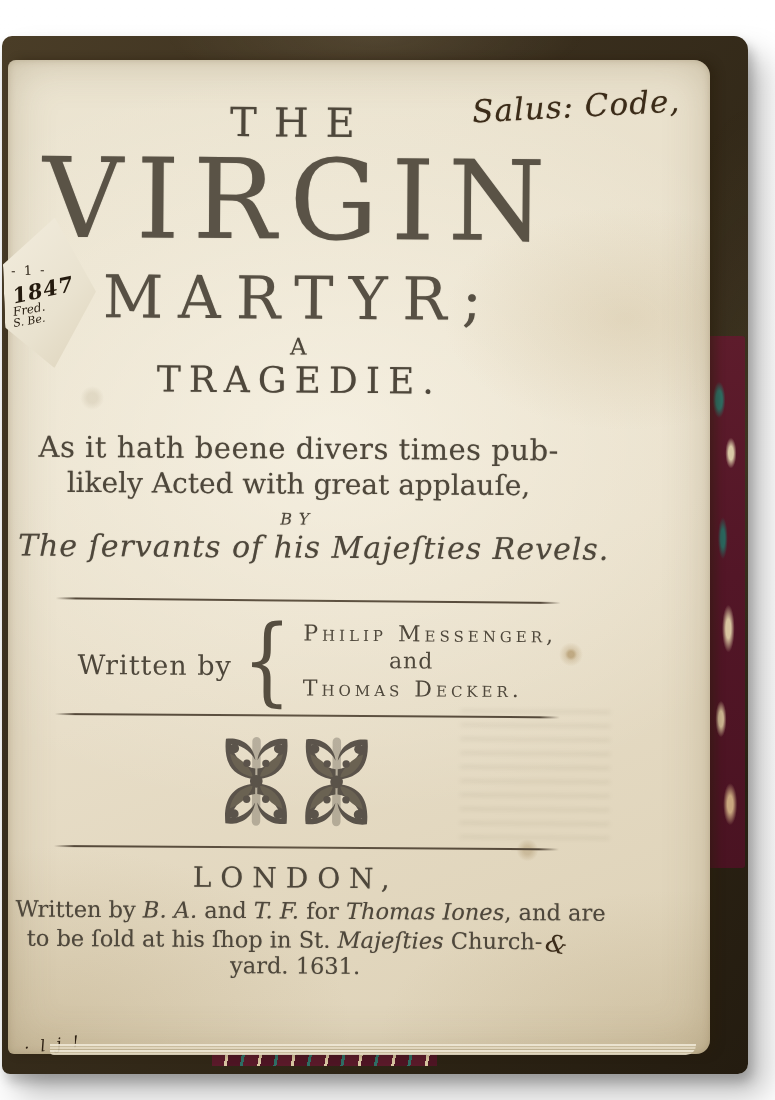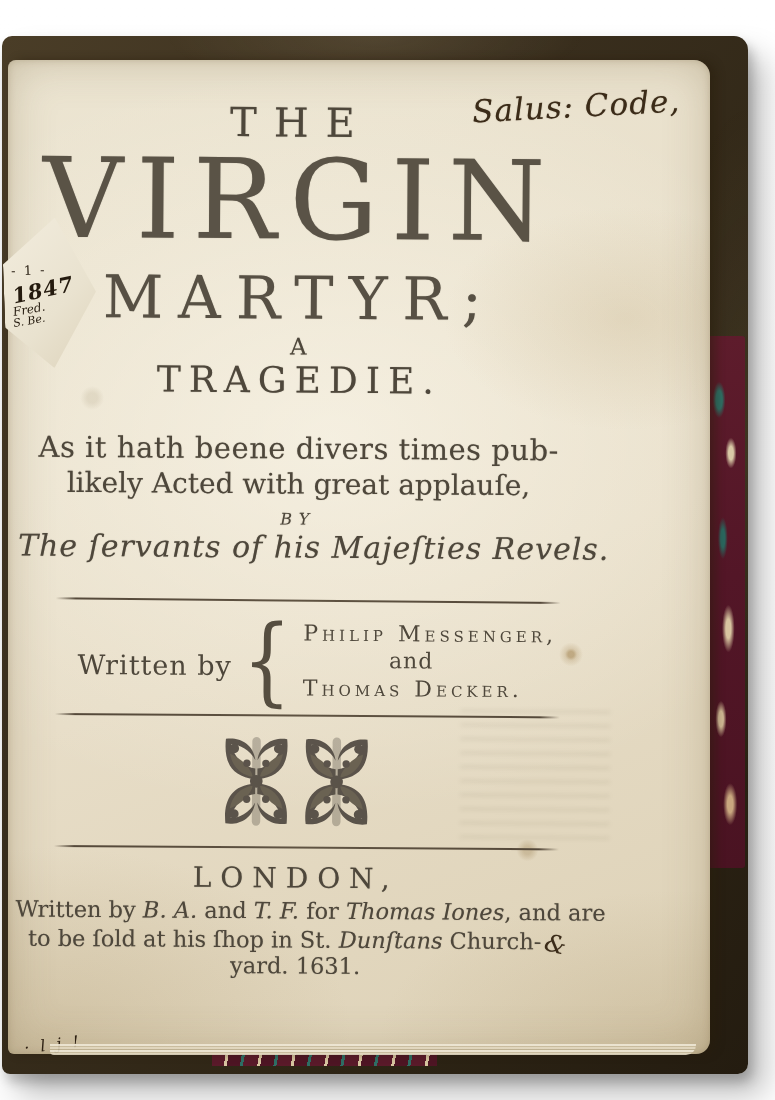--- a/index.html
+++ b/index.html
@@ -178,21 +178,21 @@
             <use href="#blk" transform="translate(76,0)"></use>
           </svg>
         </div>
 
         <div class="rule rule3"></div>
 
         <div class="cline t-london">LONDON,</div>
 
         <div class="imprint imp2"><span>Written by </span><span class="it">B. A.</span><span> and </span><span class="it">T. F.</span><span> for </span><span class="it">Thomas Iones</span><span>, and are</span></div>
 
-        <div class="imprint imp3"><span>to be ſold at his ſhop in St. </span><span class="it">Dunſtans</span><span> Church-</span><span class="hand hw-church">&amp;</span></div>
+        <div class="imprint imp3"><span>to be ſold at his ſhop in St. </span><span class="it">Majeſties</span><span> Church-</span><span class="hand hw-church">&amp;</span></div>
 
         <div class="imprint imp4">yard. 1631.</div>
       </div>
 
       <div class="hand hw-foot">· l j !</div>
     </div>
   </div>
 </div>
 
 </body></html>

